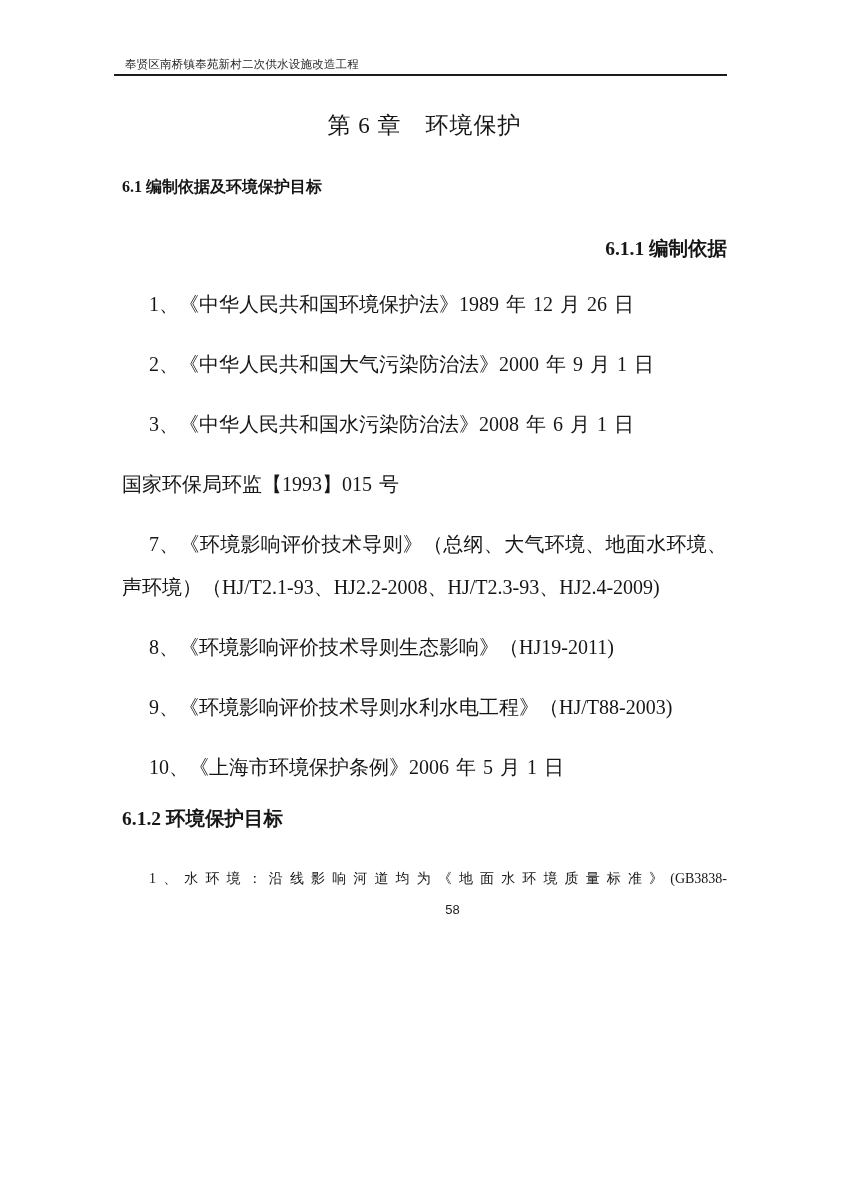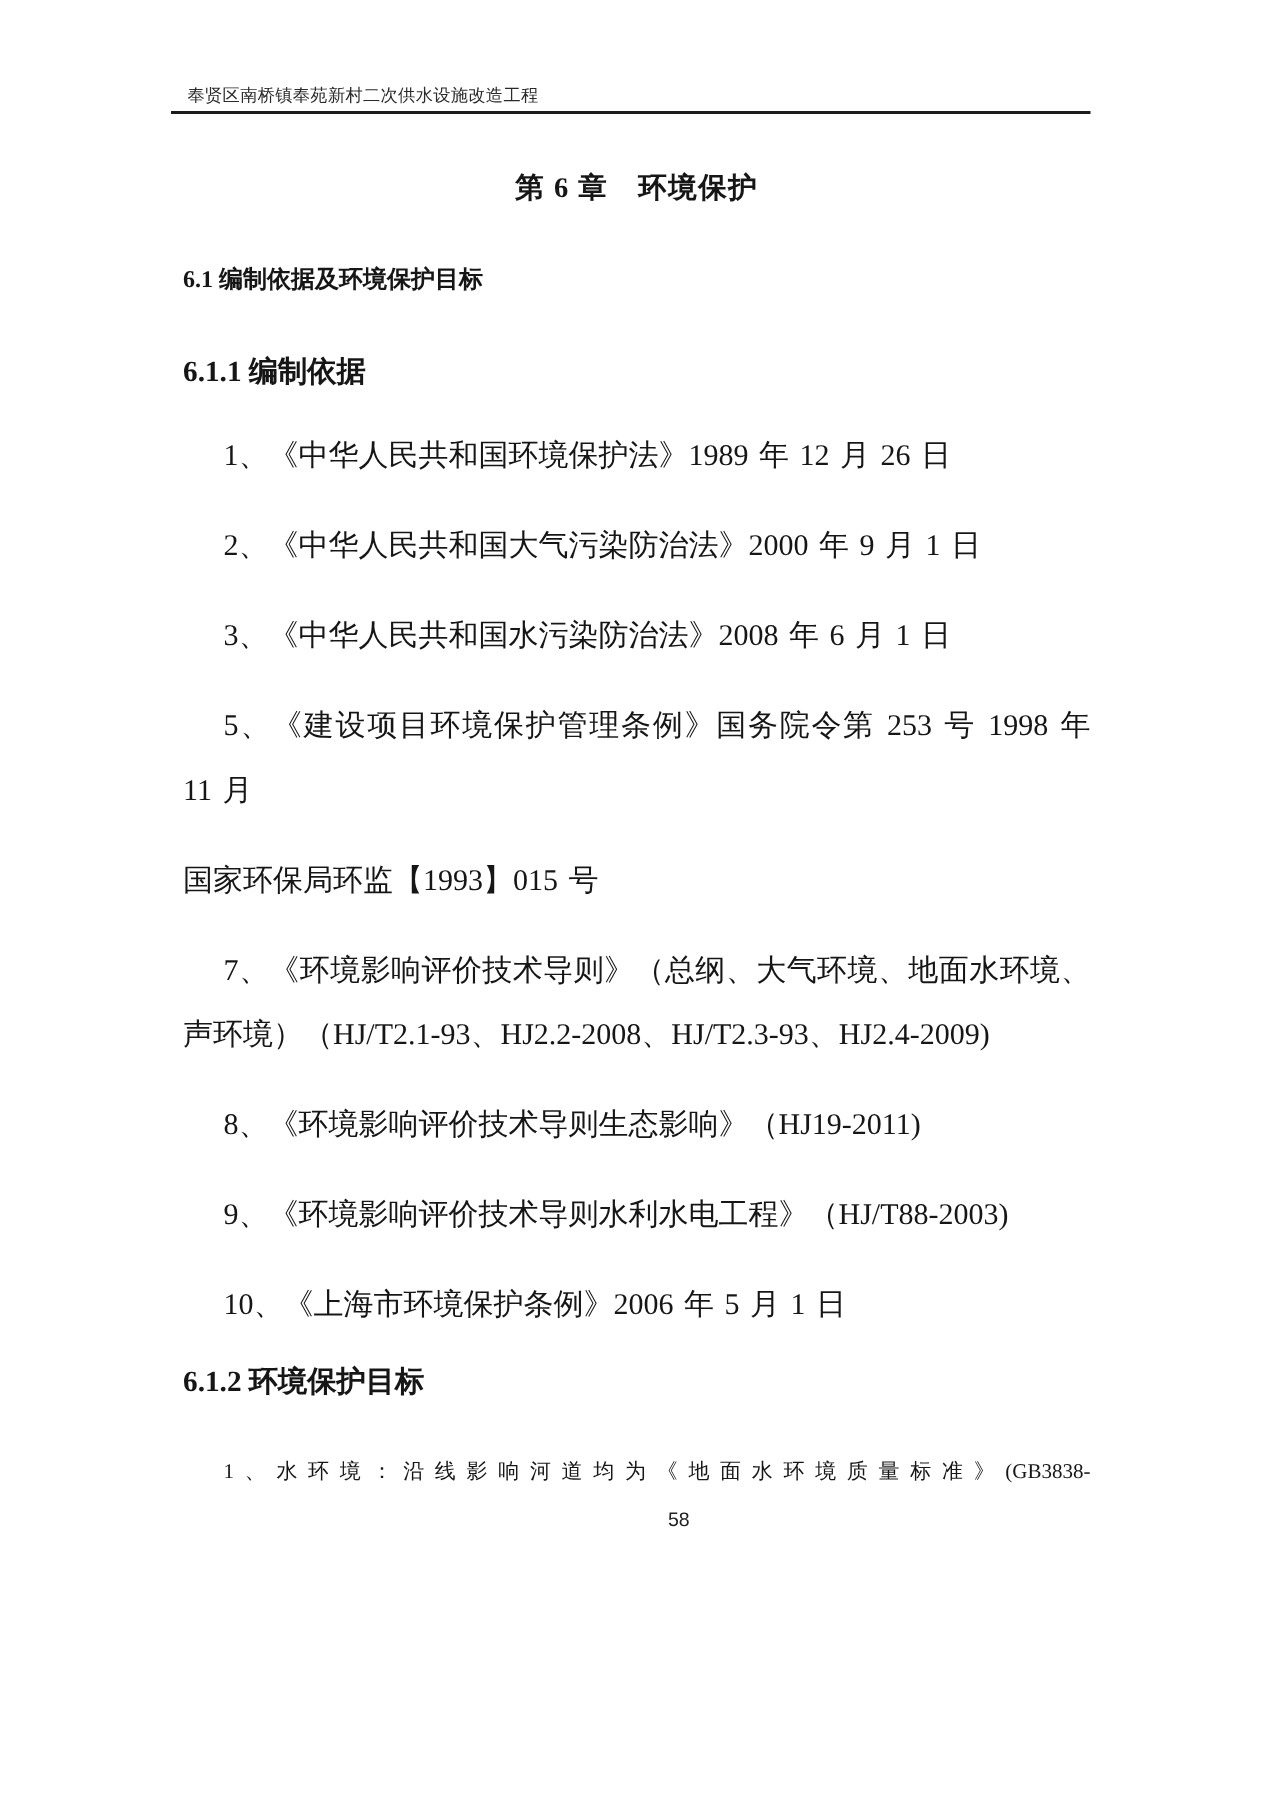--- a/index.html
+++ b/index.html
@@ -25,37 +25,38 @@
   }
   .doc-header-rule {
     margin-top: 2px;
     border-top: 2px solid #1c1c1c;
     height: 0;
   }
   
   .chapter-title {
     margin: 34px 122px 0 122px;
     text-align: center;
-    font-size: 19px;
-    font-weight: bold;
+    font-size: 23px;
+    font-weight: normal;
     line-height: 32px;
     letter-spacing: 1px;
   }
   
   .h-61 {
     margin: 32px 122px 0 122px;
     font-size: 16px;
     font-weight: bold;
     line-height: 26px;
   }
   .h-611 {
     margin: 36px 122px 0 122px;
     font-size: 19.5px;
     font-weight: bold;
     line-height: 25px;
+    text-align: right;
   }
   .h-612 {
     margin: 5px 122px 0 122px;
     font-size: 19.5px;
     font-weight: bold;
     line-height: 25px;
   }
   
   .basis-list {
     margin: 22px 122px 0 122px;
@@ -109,24 +110,20 @@
   <div class="para">
     <span class="line indent">1、《中华人民共和国环境保护法》1989 年 12 月 26 日</span>
   </div>
   <div class="para">
     <span class="line indent">2、《中华人民共和国大气污染防治法》2000 年 9 月 1 日</span>
   </div>
   <div class="para">
     <span class="line indent">3、《中华人民共和国水污染防治法》2008 年 6 月 1 日</span>
   </div>
   <div class="para">
-    <span class="line indent stretch">5、《建设项目环境保护管理条例》国务院令第 253 号 1998 年</span>
-    <span class="line">11 月</span>
-  </div>
-  <div class="para">
     <span class="line">国家环保局环监【1993】015 号</span>
   </div>
   <div class="para">
     <span class="line indent stretch">7、《环境影响评价技术导则》（总纲、大气环境、地面水环境、</span>
     <span class="line">声环境）（HJ/T2.1-93、HJ2.2-2008、HJ/T2.3-93、HJ2.4-2009)</span>
   </div>
   <div class="para">
     <span class="line indent">8、《环境影响评价技术导则生态影响》（HJ19-2011)</span>
   </div>
   <div class="para">

